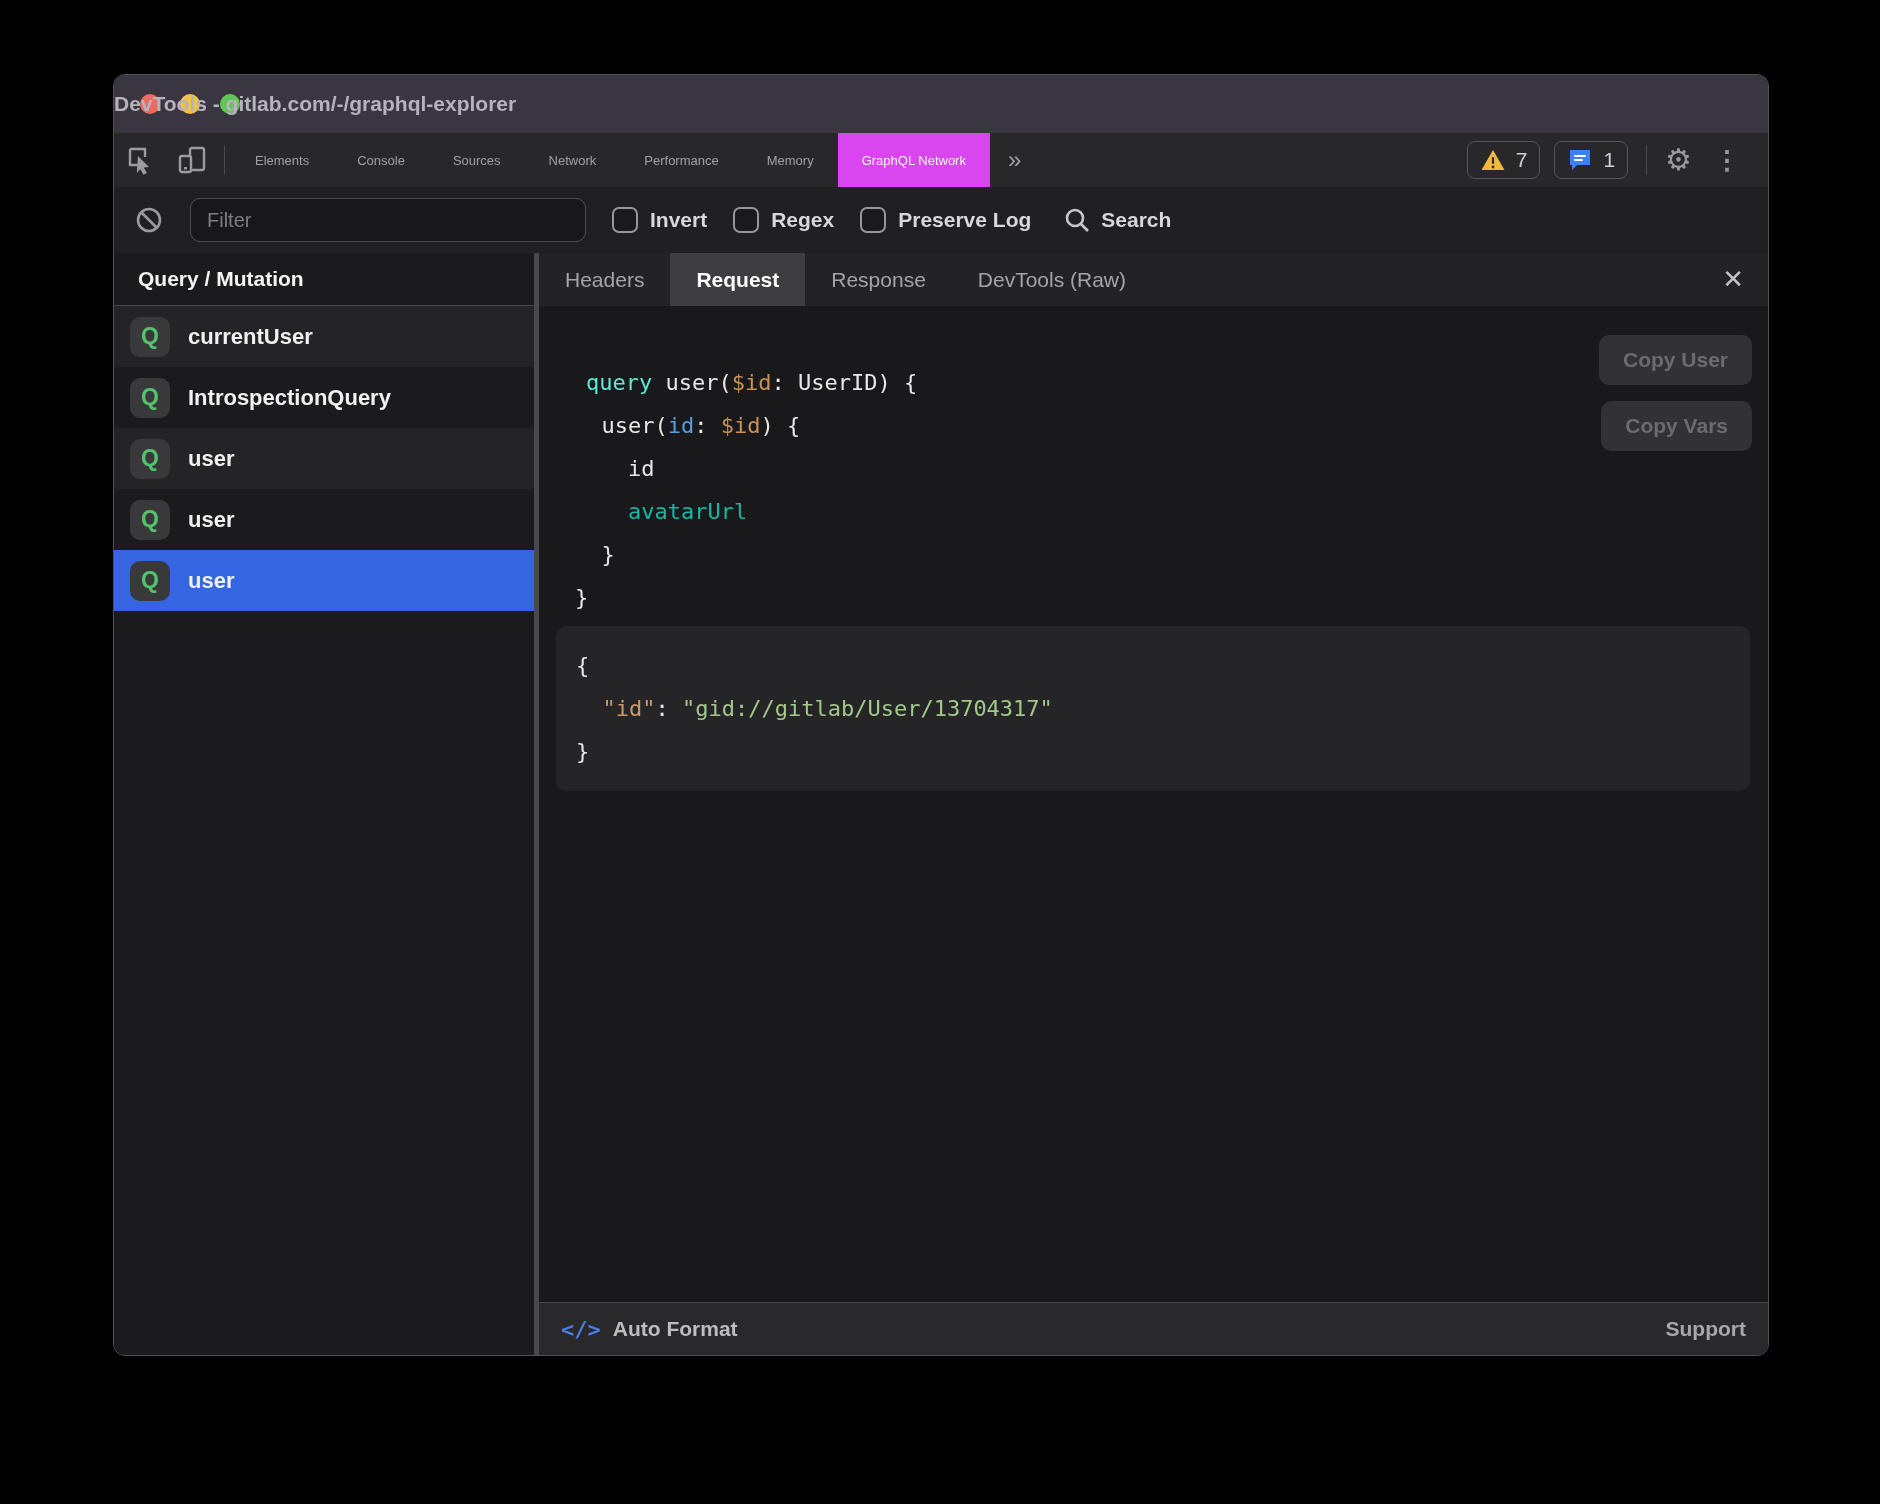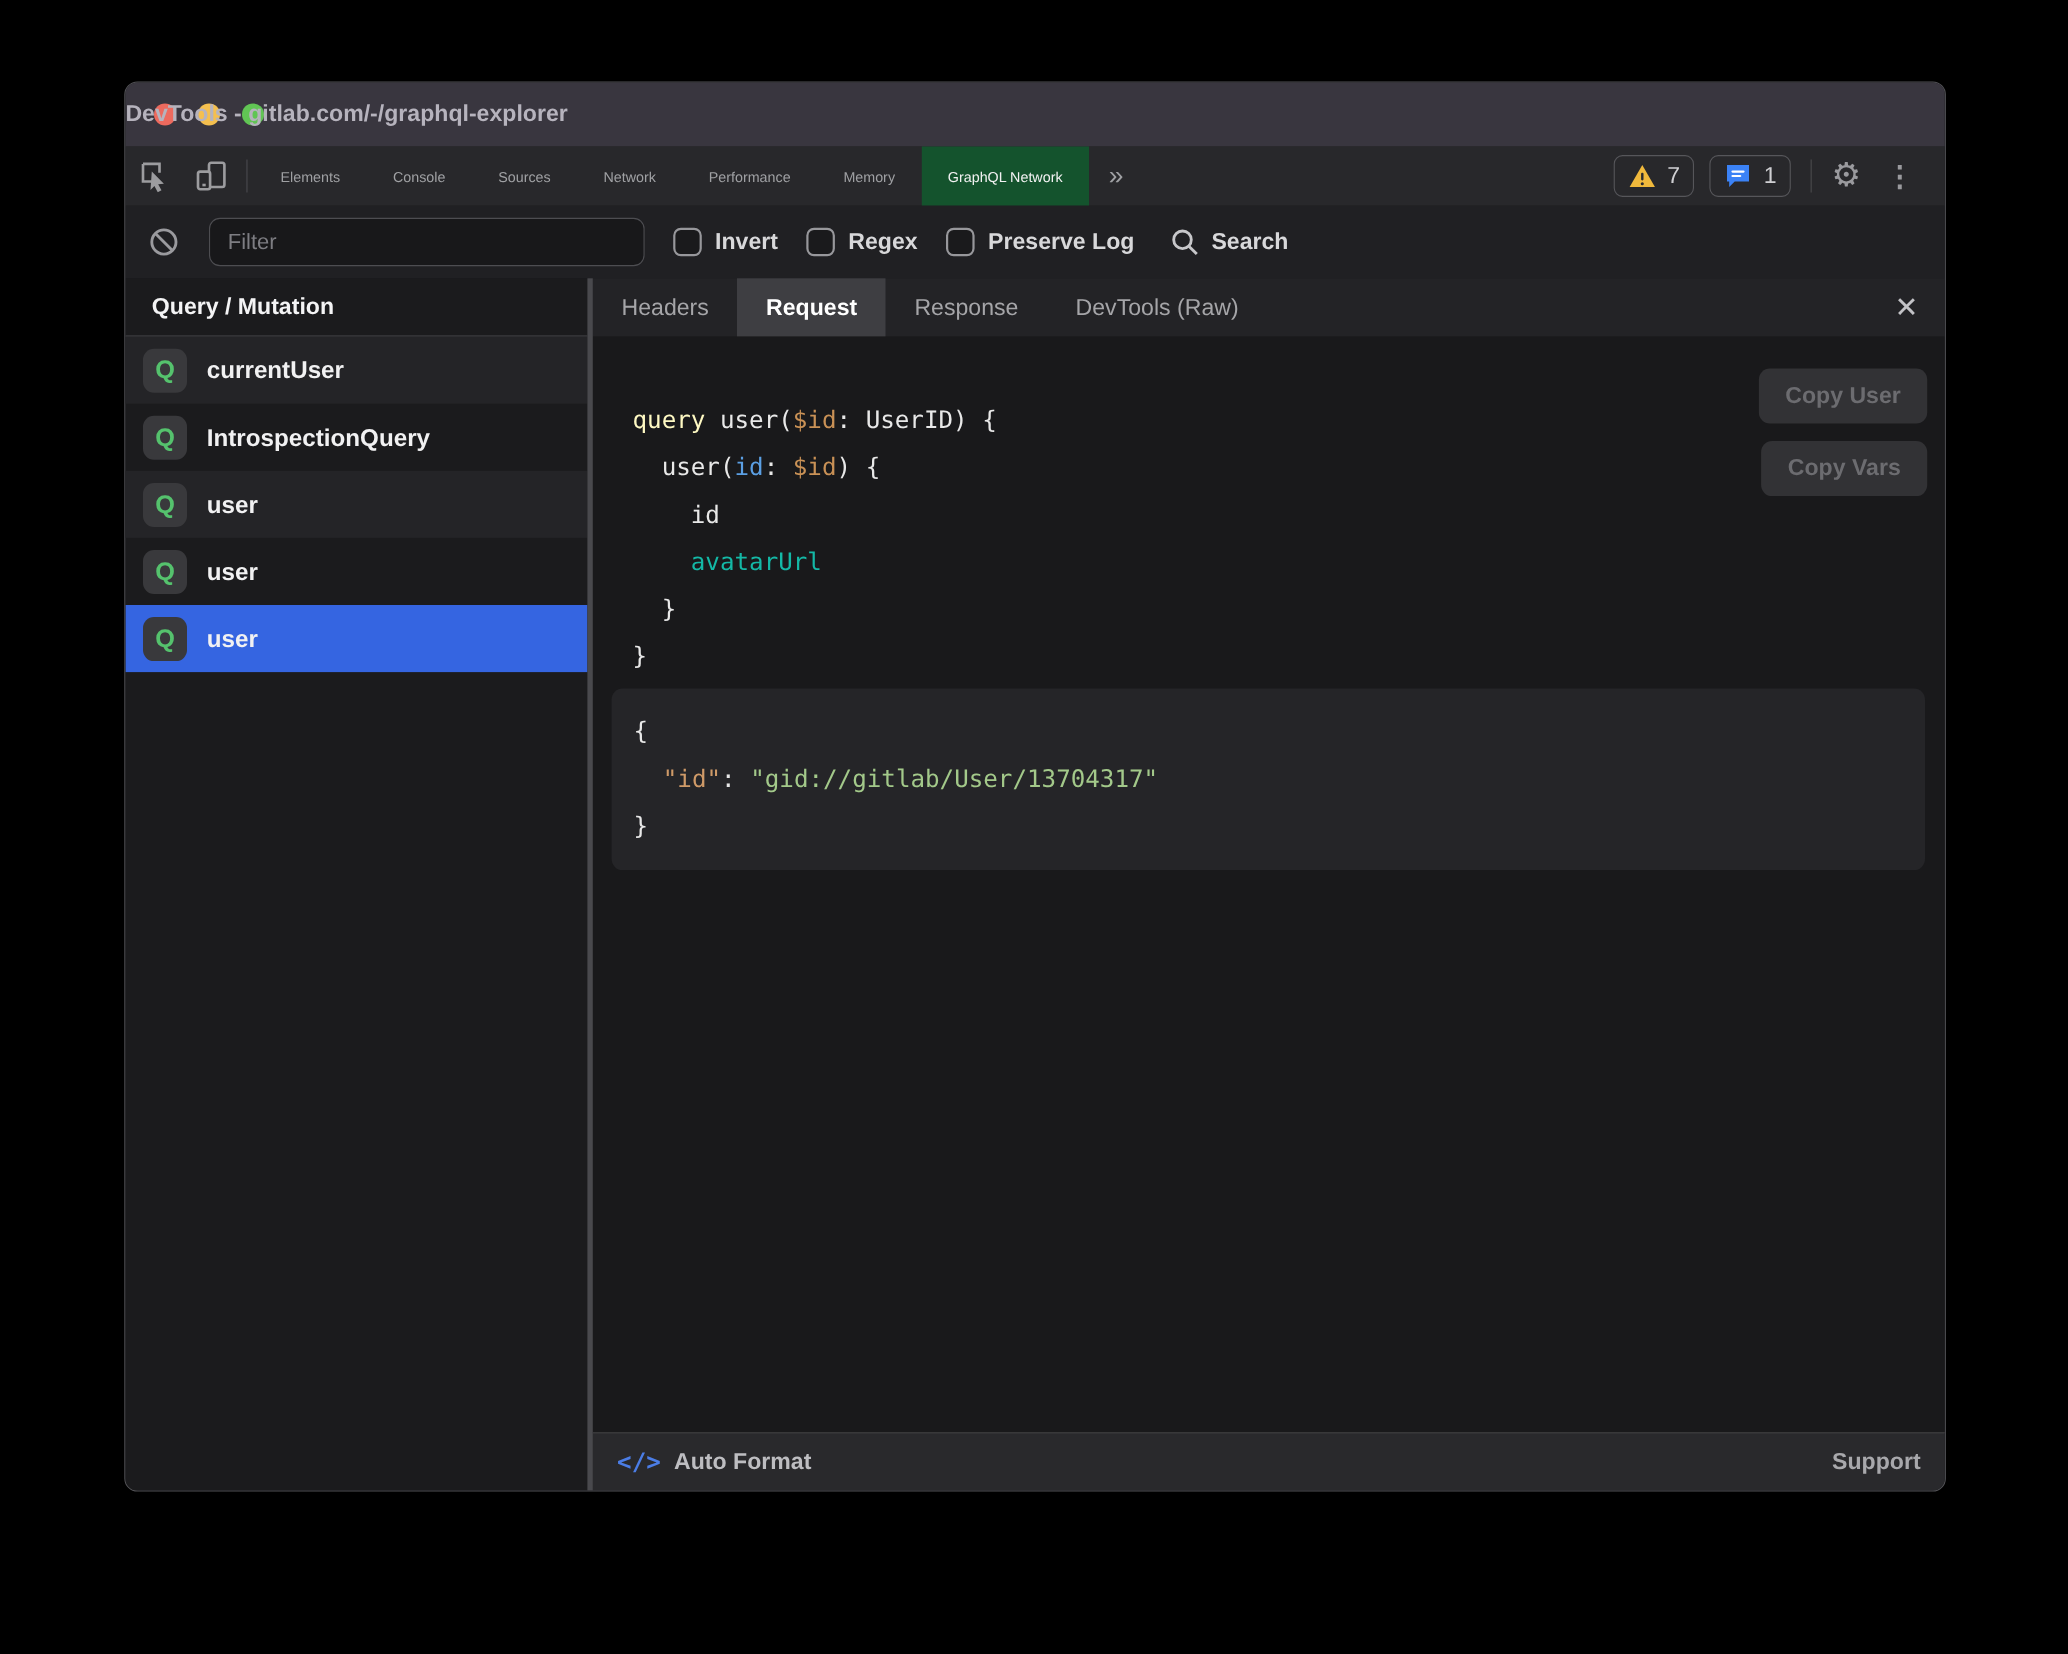--- a/index.html
+++ b/index.html
@@ -26,21 +26,21 @@
   }
 
   
   .tabbar {
     height: 54px; background: #28282b; display: flex; align-items: stretch;
     flex: 0 0 auto; color: #9fa0a3;
   }
   .tb-iconbtn { width: 52px; display: flex; align-items: center; justify-content: center; }
   .tb-sep { width: 1px; background: #4a4a4e; margin: 12px 6px; }
   .tb-tab { display: flex; align-items: center; padding: 0 24px; font-size: 13px; white-space: nowrap; }
-  .tb-tab.active { background: #14532d; color: #f2f2f2; }
+  .tb-tab.active { background: #d946ef; color: #f2f2f2; }
   .tb-chevron { display: flex; align-items: center; padding: 0 18px; font-size: 24px; color: #9fa0a3; }
   .tb-right { margin-left: auto; display: flex; align-items: center; gap: 14px; padding-right: 20px; }
   .badge {
     display: flex; align-items: center; gap: 10px; border: 1px solid #56565a;
     border-radius: 8px; height: 38px; padding: 0 12px; color: #cfcfd2; font-size: 21px;
   }
   .tb-vsep { width: 1px; height: 30px; background: #4a4a4e; margin: 0 4px; }
   .gear-glyph { font-size: 30px; color: #9a9a9e; line-height: 1; }
   .kebab-glyph { font-size: 26px; color: #9a9a9e; font-weight: bold; padding: 0 8px; }
 
@@ -285,21 +285,21 @@
             <span>✕</span>
           </div>
       </div>
 
       <div class="detail-content">
 
         <button class="copy-btn copy-query">Copy User</button>
         <button class="copy-btn copy-vars">Copy Vars</button>
 
         <div class="code-block">
-          <div class="code-line"><span style="color: #fef9c3;">query </span><span style="color: rgb(232, 232, 232);">user(</span><span style="color: rgb(201, 145, 86);">$id</span><span style="color: rgb(232, 232, 232);">: </span><span style="color: rgb(232, 232, 232);">UserID) {</span></div>
+          <div class="code-line"><span style="color: #5eead4; margin-left: 11px;">query </span><span style="color: rgb(232, 232, 232);">user(</span><span style="color: rgb(201, 145, 86);">$id</span><span style="color: rgb(232, 232, 232);">: </span><span style="color: rgb(232, 232, 232);">UserID) {</span></div>
           <div class="code-line"><span style="color: rgb(232, 232, 232);">  user(</span><span style="color: rgb(91, 159, 227);">id</span><span style="color: rgb(232, 232, 232);">: </span><span style="color: rgb(201, 145, 86);">$id</span><span style="color: rgb(232, 232, 232);">) {</span></div>
           <div class="code-line"><span style="color: rgb(232, 232, 232);">    id</span></div>
           <div class="code-line"><span style="color: #14b8a6;">    avatarUrl</span></div>
           <div class="code-line"><span style="color: rgb(232, 232, 232);">  }</span></div>
           <div class="code-line"><span style="color: rgb(232, 232, 232);">}</span></div>
         </div>
 
         <div class="vars-box">
           <div class="code-line"><span style="color: rgb(232, 232, 232);">{</span></div>
           <div class="code-line"><span style="color: rgb(232, 232, 232);">  </span><span style="color: rgb(207, 154, 104);">"id"</span><span style="color: rgb(232, 232, 232);">: </span><span style="color: rgb(163, 201, 138);">"gid://gitlab/User/13704317"</span></div>

